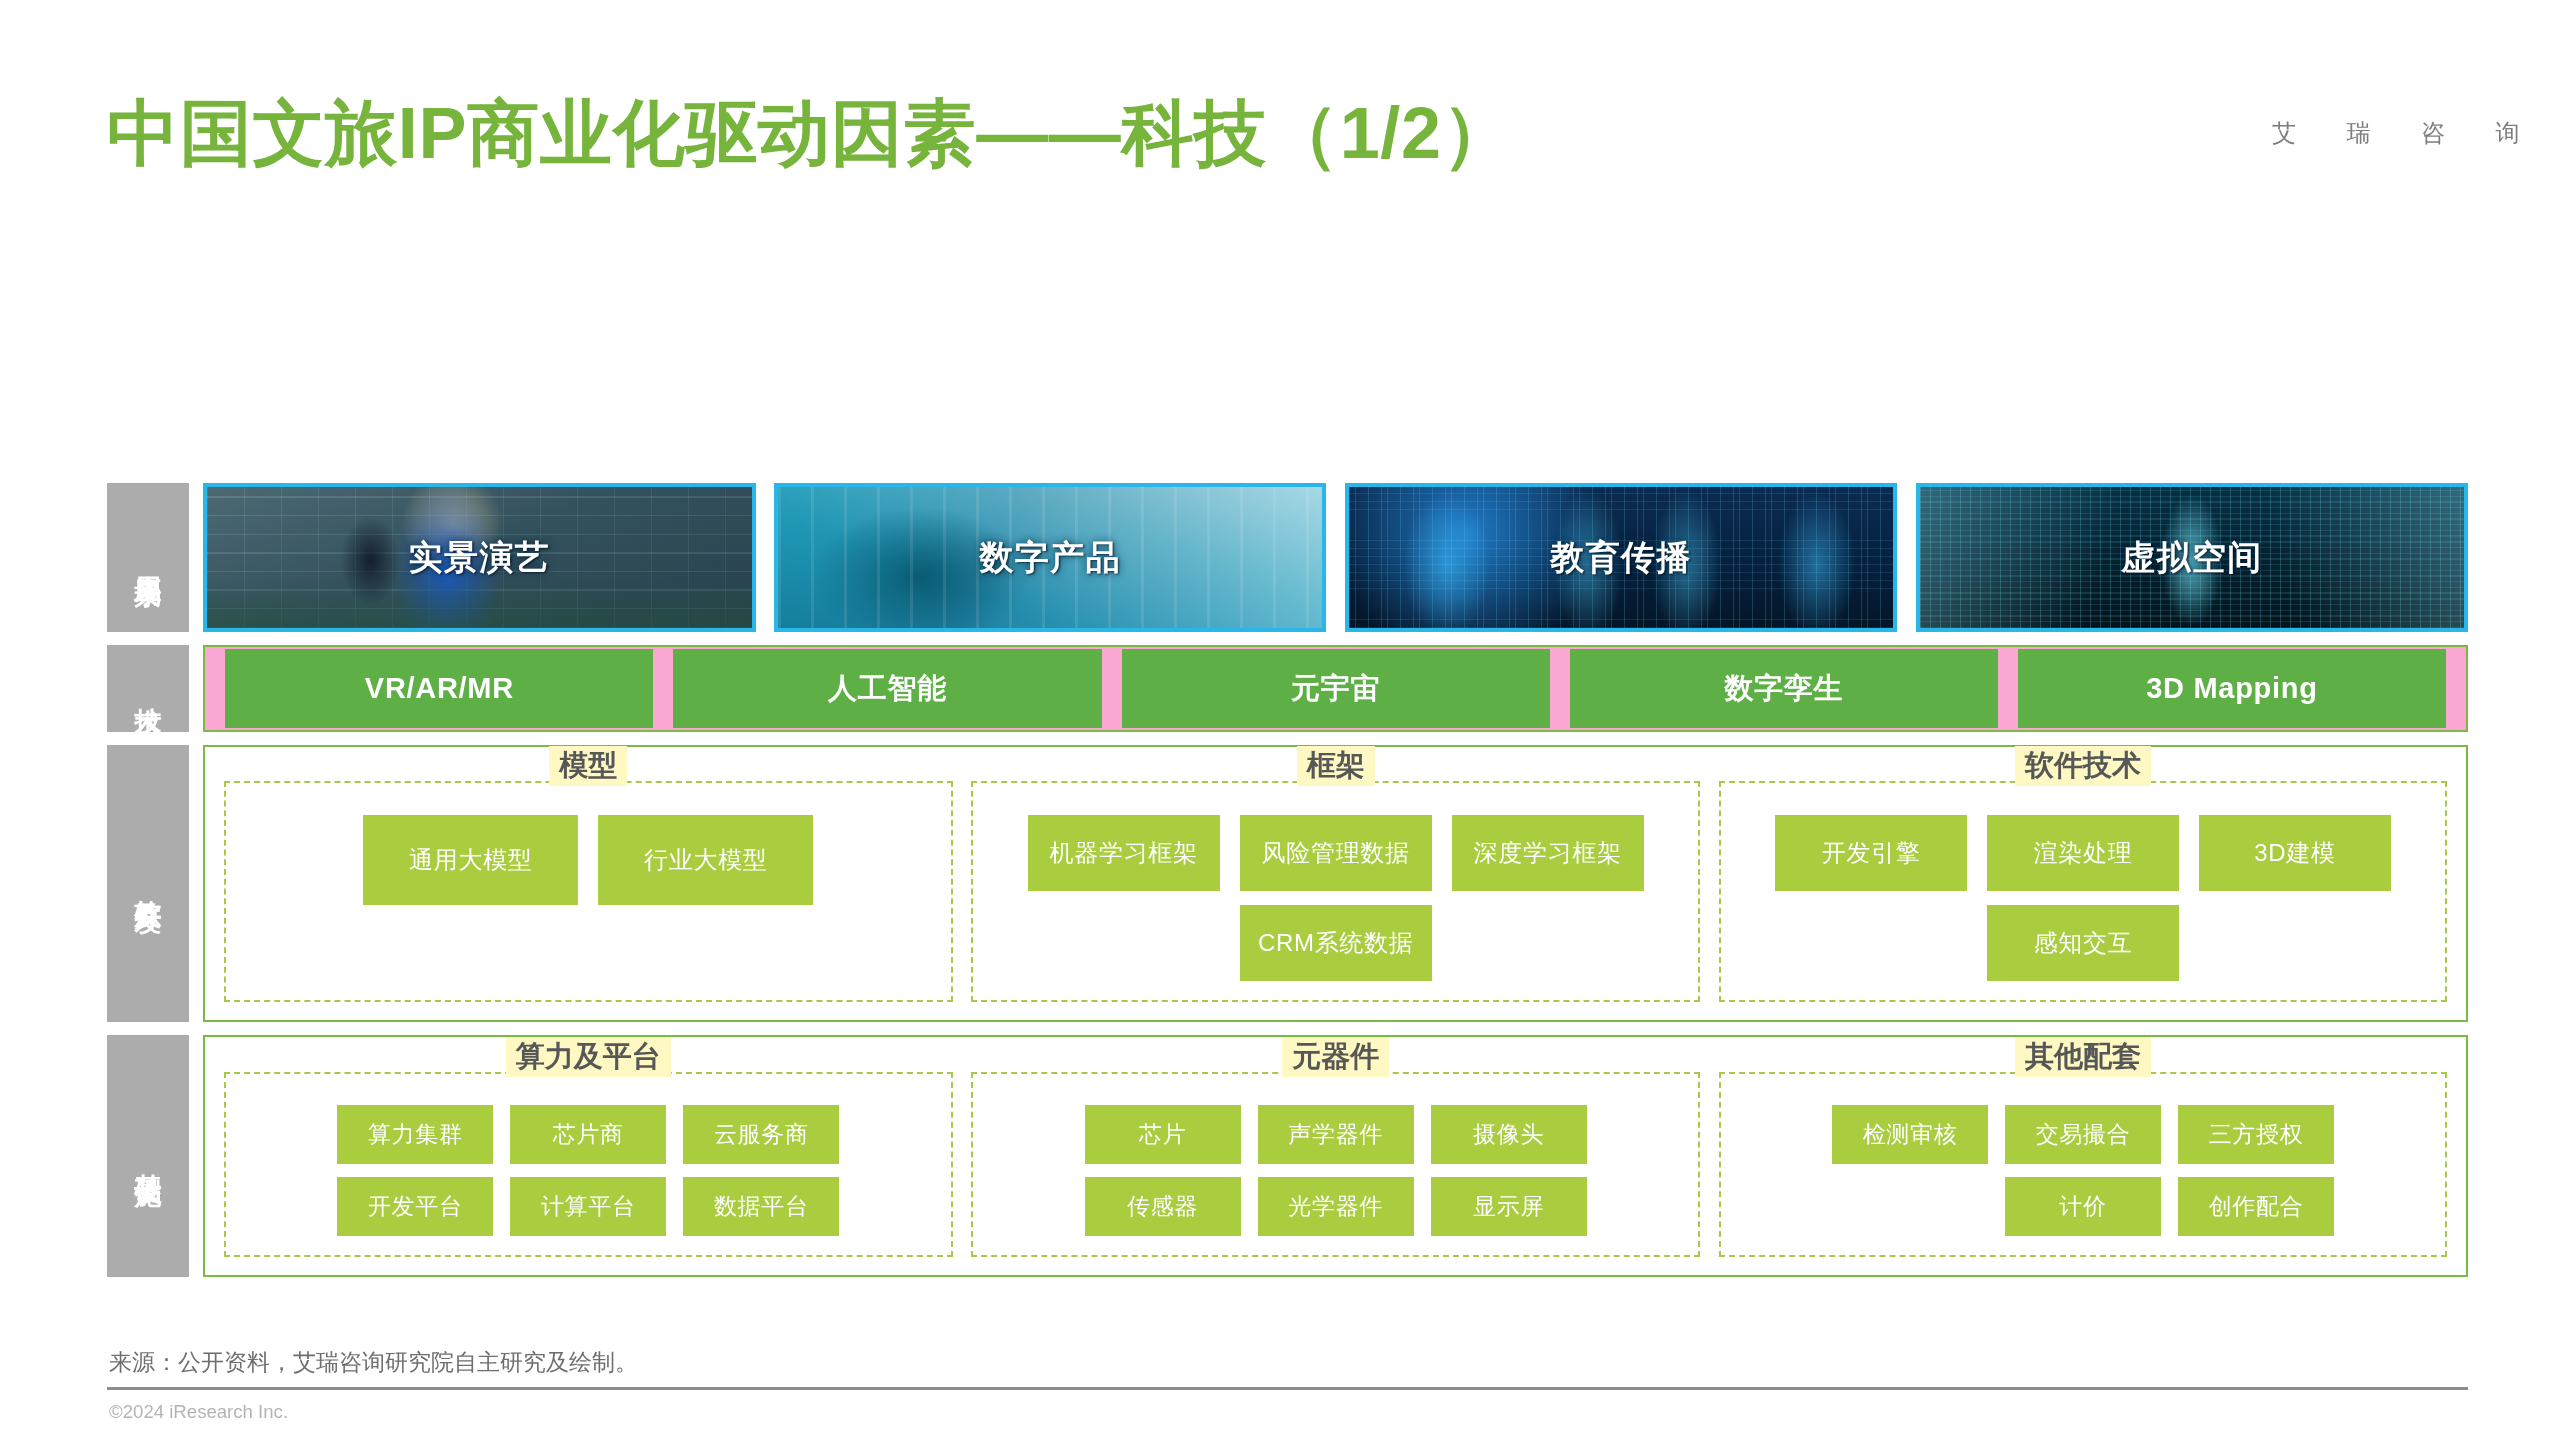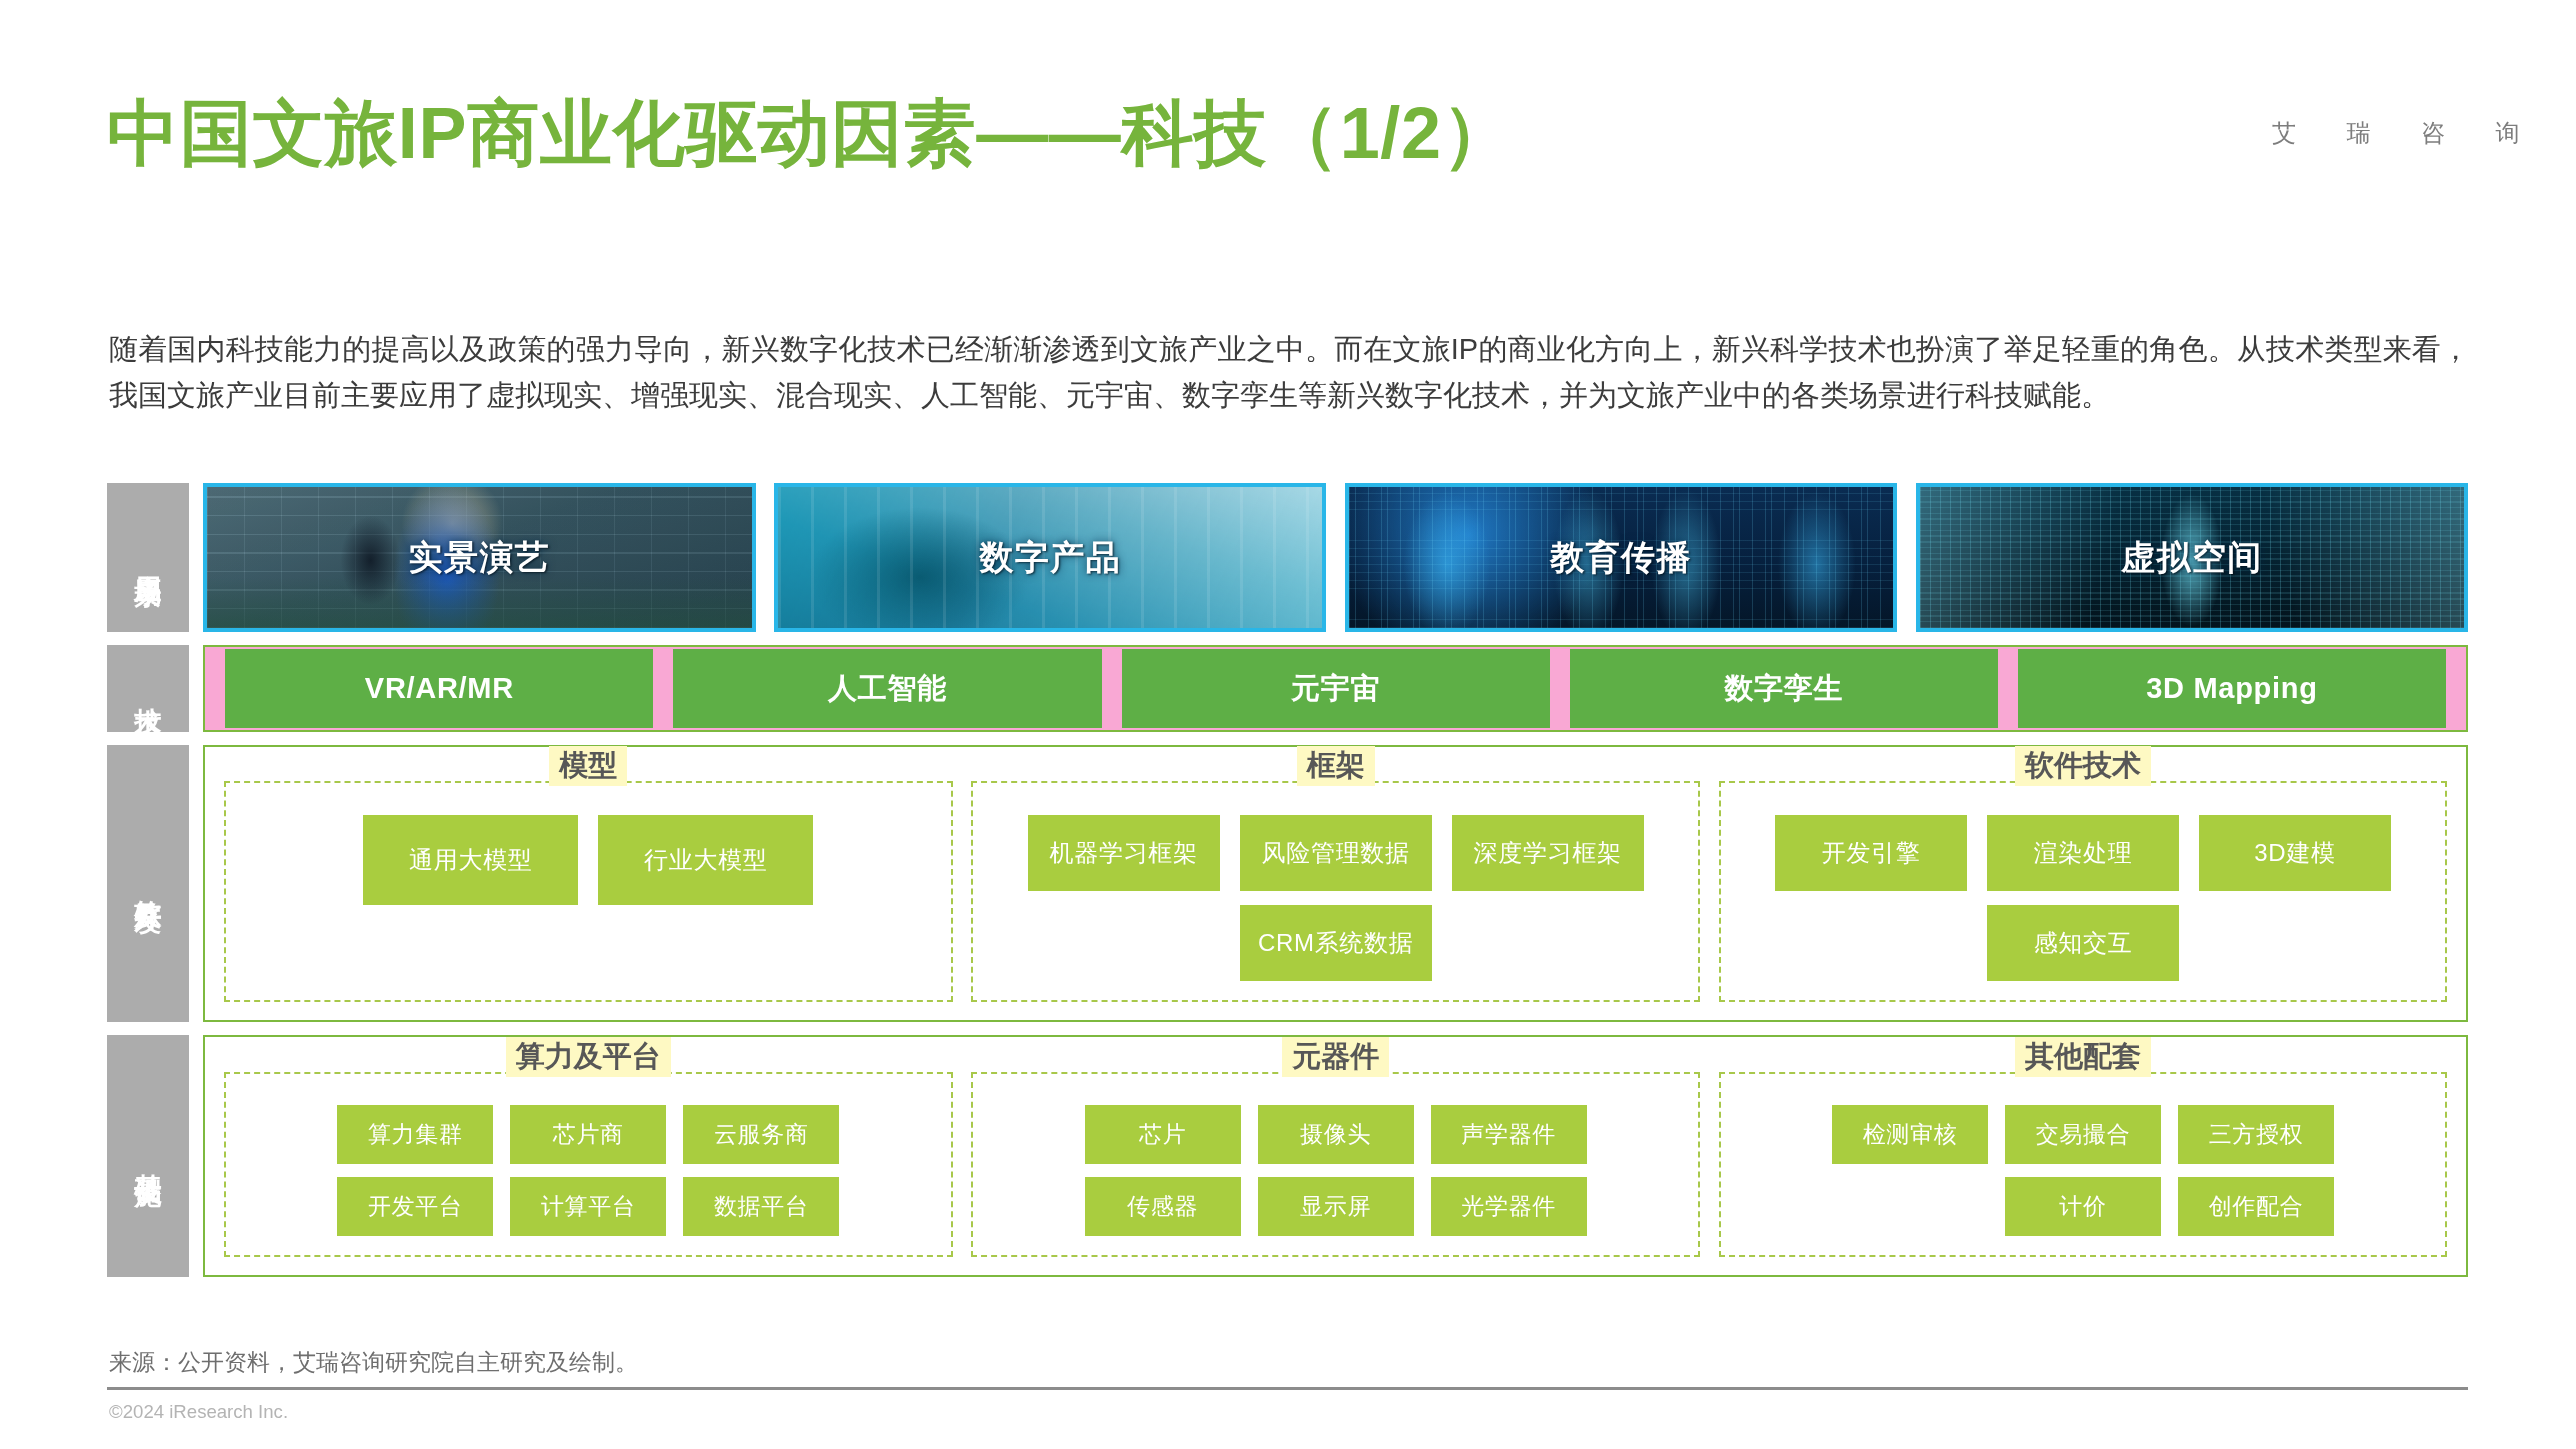--- a/index.html
+++ b/index.html
@@ -201,21 +201,20 @@
   <div class="logo">
     <div class="logo-cn">
       <span>艾</span>
       <span>瑞</span>
       <span>咨</span>
       <span>询</span>
     </div>
   </div>
 
   <div class="title">中国文旅IP商业化驱动因素——科技（1/2）</div>
-  <div class="body-text">随着国内科技能力的提高以及政策的强力导向，新兴数字化技术已经渐渐渗透到文旅产业之中。而在文旅IP的商业化方向上，新兴科学技术也扮演了举足轻重的角色。从技术类型来看，我国文旅产业目前主要应用了虚拟现实、增强现实、混合现实、人工智能、元宇宙、数字孪生等新兴数字化技术，并为文旅产业中的各类场景进行科技赋能。</div>
 
   <div class="diagram">
 
     <div class="row">
       <div class="row-label">应用场景</div>
       <div class="row-body">
         <div class="scenarios">
           <div class="scenario">
             <div class="art art-opera"></div>
             <div class="label">实景演艺</div>
@@ -310,26 +309,26 @@
           </div>
 
           <div class="group grp-components">
             <div class="group-title">元器件</div>
             <div class="col3">
               <div class="cell">
                 <div class="tile">芯片</div>
                 <div class="tile">传感器</div>
               </div>
               <div class="cell">
+                <div class="tile">声学器件</div>
+                <div class="tile">光学器件</div>
+              </div>
+              <div class="cell">
                 <div class="tile">摄像头</div>
                 <div class="tile">显示屏</div>
-              </div>
-              <div class="cell">
-                <div class="tile">声学器件</div>
-                <div class="tile">光学器件</div>
               </div>
             </div>
           </div>
 
           <div class="group grp-other">
             <div class="group-title">其他配套</div>
             <div class="col3">
               <div class="cell">
                 <div class="tile">检测审核</div>
               </div>

